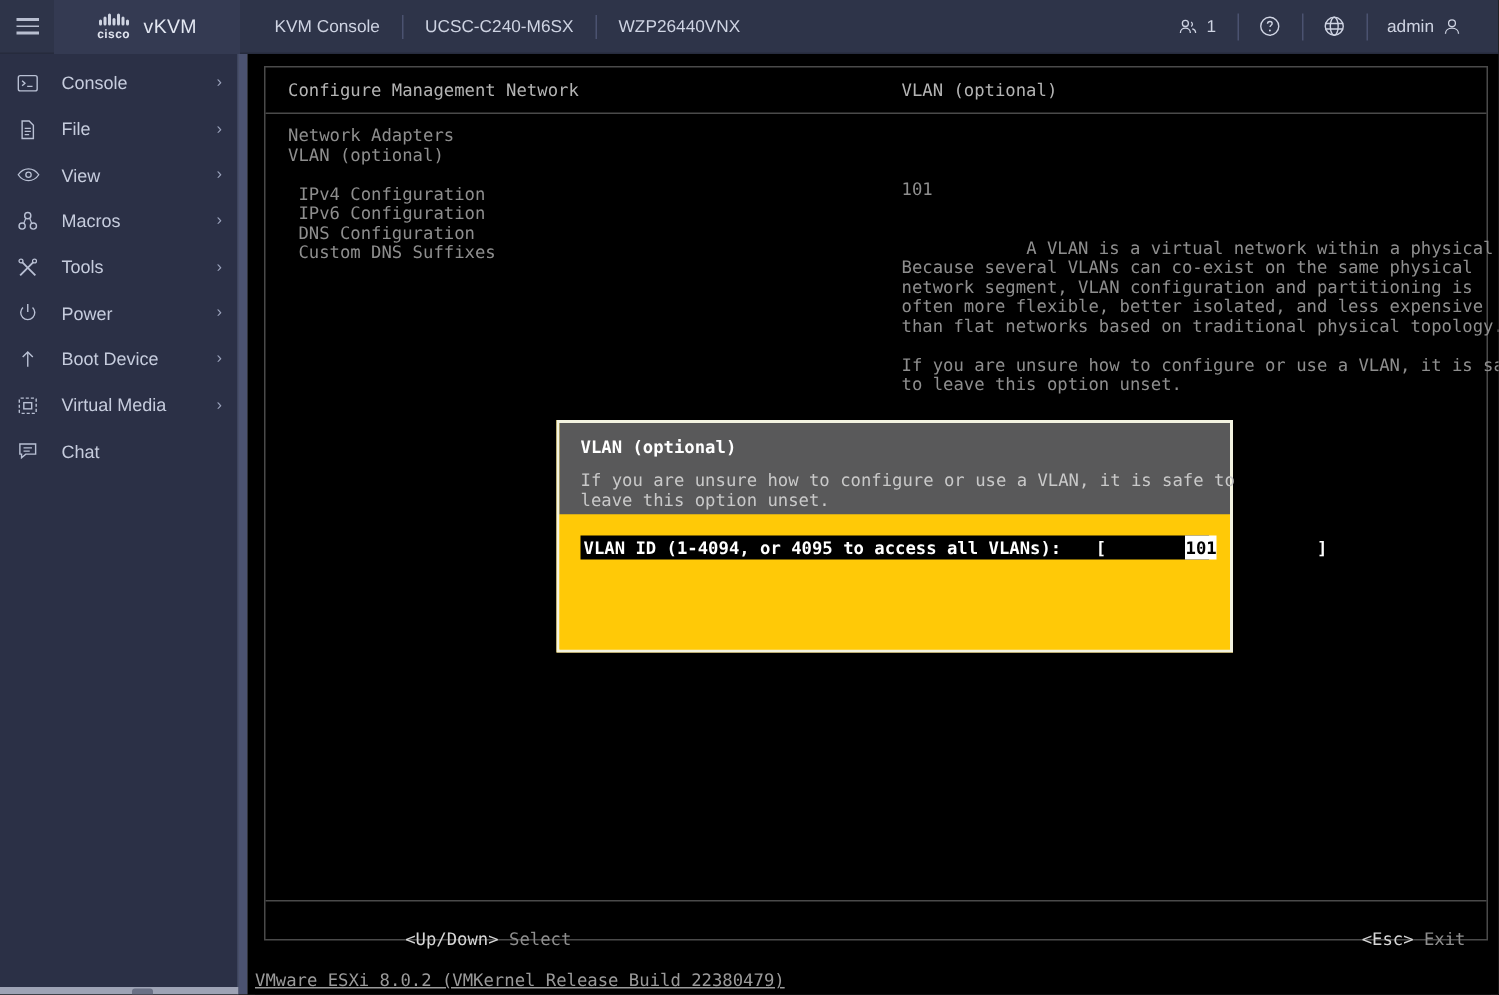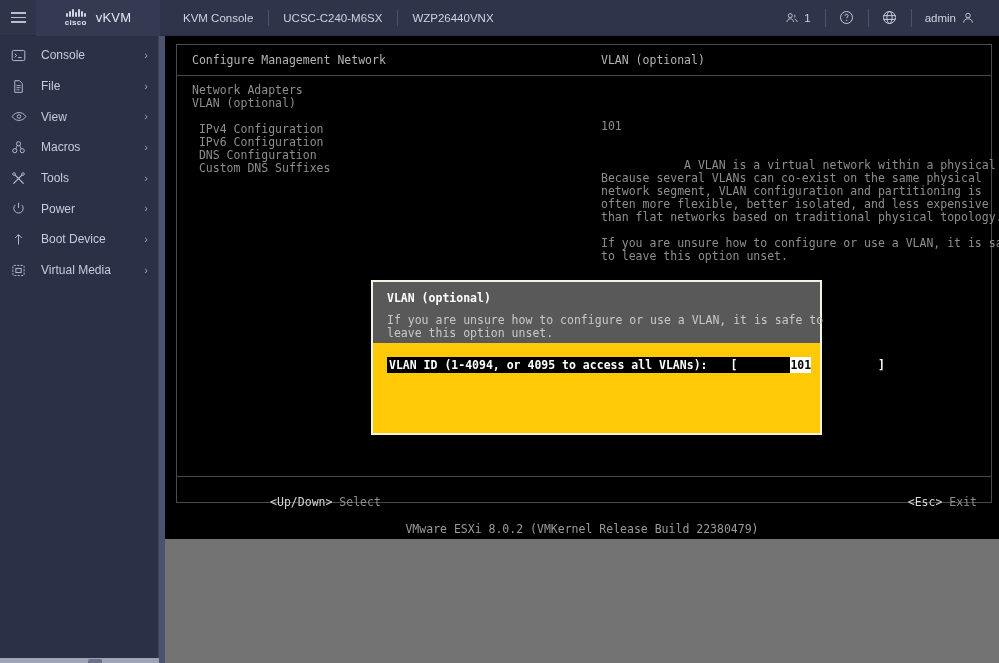--- a/index.html
+++ b/index.html
@@ -186,21 +186,21 @@
     font-size: 11px;
     line-height: 1;
   }
 
   
   .console-wrap {
     position: absolute;
     top: 36px;
     left: 165px;
     width: 834px;
-    height: 503px;
+    height: 627px;
     background: #000;
     padding: 3px 5px 0 5px;
   }
 
   .console {
     position: relative;
     width: 100%;
     height: 100%;
     background: #000;
     font-family: "DejaVu Sans Mono", "Liberation Mono", monospace;
@@ -279,24 +279,25 @@
   .k-left  { left: 10px; }
   .k-mid   { left: 418px; }
   .k-right { right: 14px; }
   .kk { color: #d6d6d6; }
   .kl { color: #8e8e8e; }
 
   .version-line {
     position: absolute;
     left: 0; right: 0;
     bottom: 3px;
-    text-align: center;
+    text-align: left;
     color: #9a9a9a;
     font-size: 11.5px;
     font-family: "DejaVu Sans Mono", "Liberation Mono", monospace;
+    text-decoration: underline;
   }
 
   
   .dialog {
     position: absolute;
     left: 194px;
     top: 235px;
     width: 451px;
     height: 155px;
     background: #ffc907;
@@ -556,20 +557,31 @@
       <span class="side-ico">
         <svg width="15" height="15" viewBox="0 0 16 16">
           <rect x="2" y="2.6" width="12" height="10.8" rx="1" fill="none" stroke="#b9c0d4" stroke-width="1" stroke-dasharray="2.2 1.4"></rect>
           <rect x="5.2" y="5.8" width="5.6" height="4.4" fill="none" stroke="#b9c0d4" stroke-width="1"></rect>
         </svg>
       </span>
       <span class="side-label">Virtual Media</span>
       <span class="chev">›</span>
     </div>
 
+    <div class="side-item">
+      <span class="side-ico">
+        <svg width="15" height="15" viewBox="0 0 16 16">
+          <path d="M2.4 3.2h11.2v7.2H6.6l-3 2.6v-2.6H2.4z" fill="none" stroke="#b9c0d4" stroke-width="1"></path>
+          <line x1="5" y1="6" x2="11" y2="6" stroke="#b9c0d4" stroke-width="0.9"></line>
+          <line x1="5" y1="8.2" x2="9.4" y2="8.2" stroke="#b9c0d4" stroke-width="0.9"></line>
+        </svg>
+      </span>
+      <span class="side-label">Chat</span>
+      <span class="chev"></span>
+    </div>
 
     <div class="bottom-strip"></div>
     <div class="bottom-nub"></div>
   </div>
 
   <div class="edge-divider"></div>
 
   <div class="console-wrap">
     <div class="console">
 

